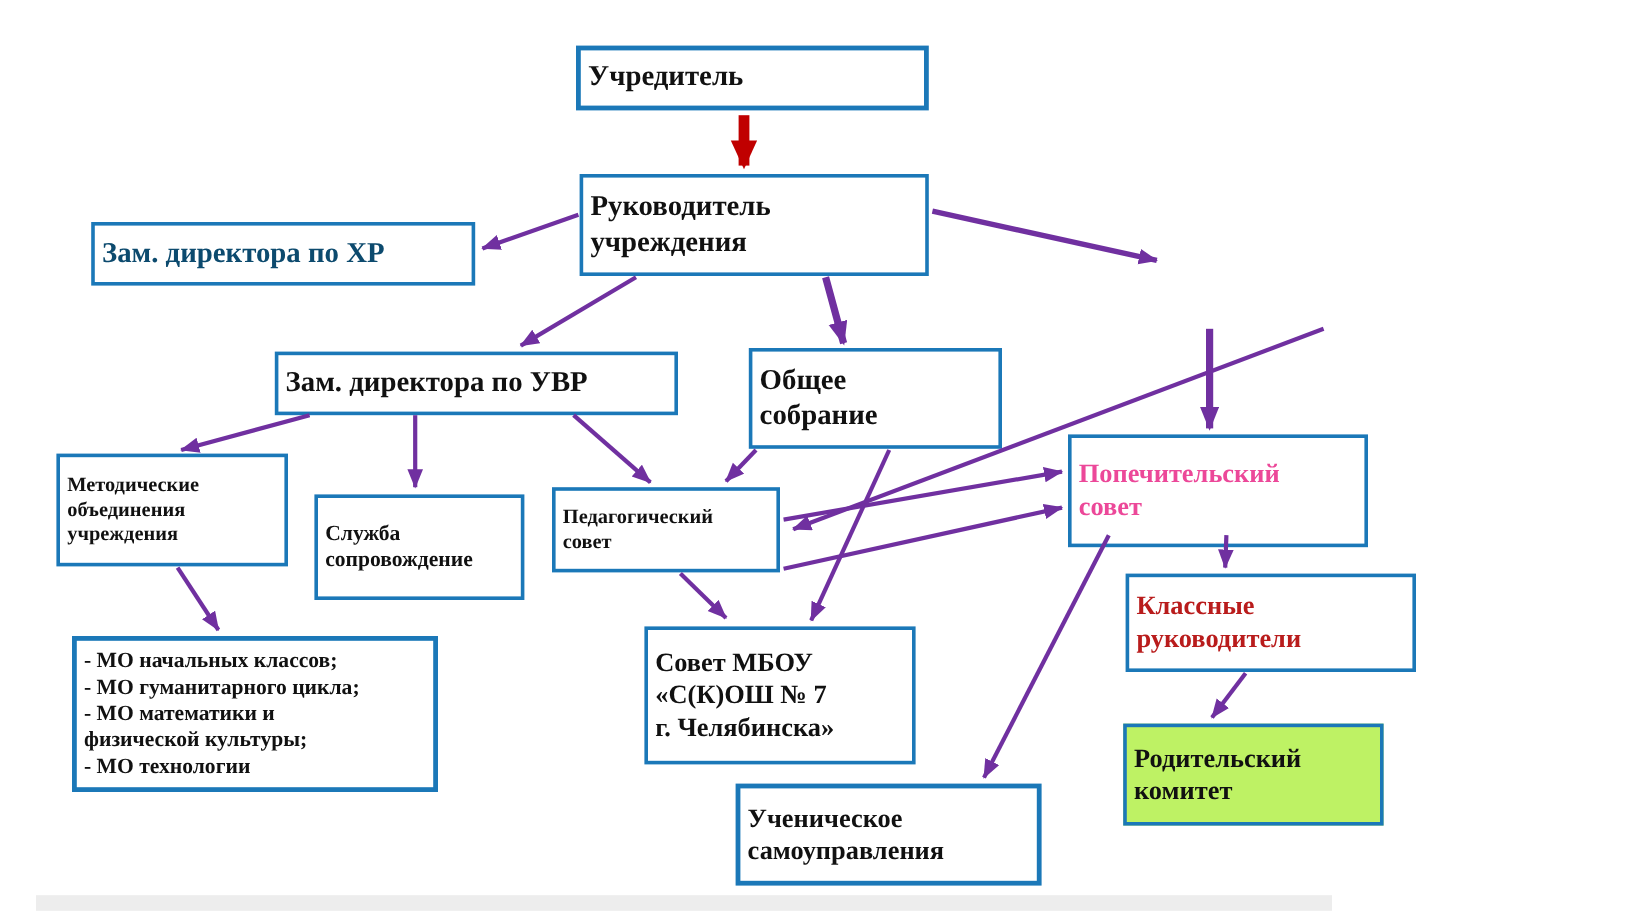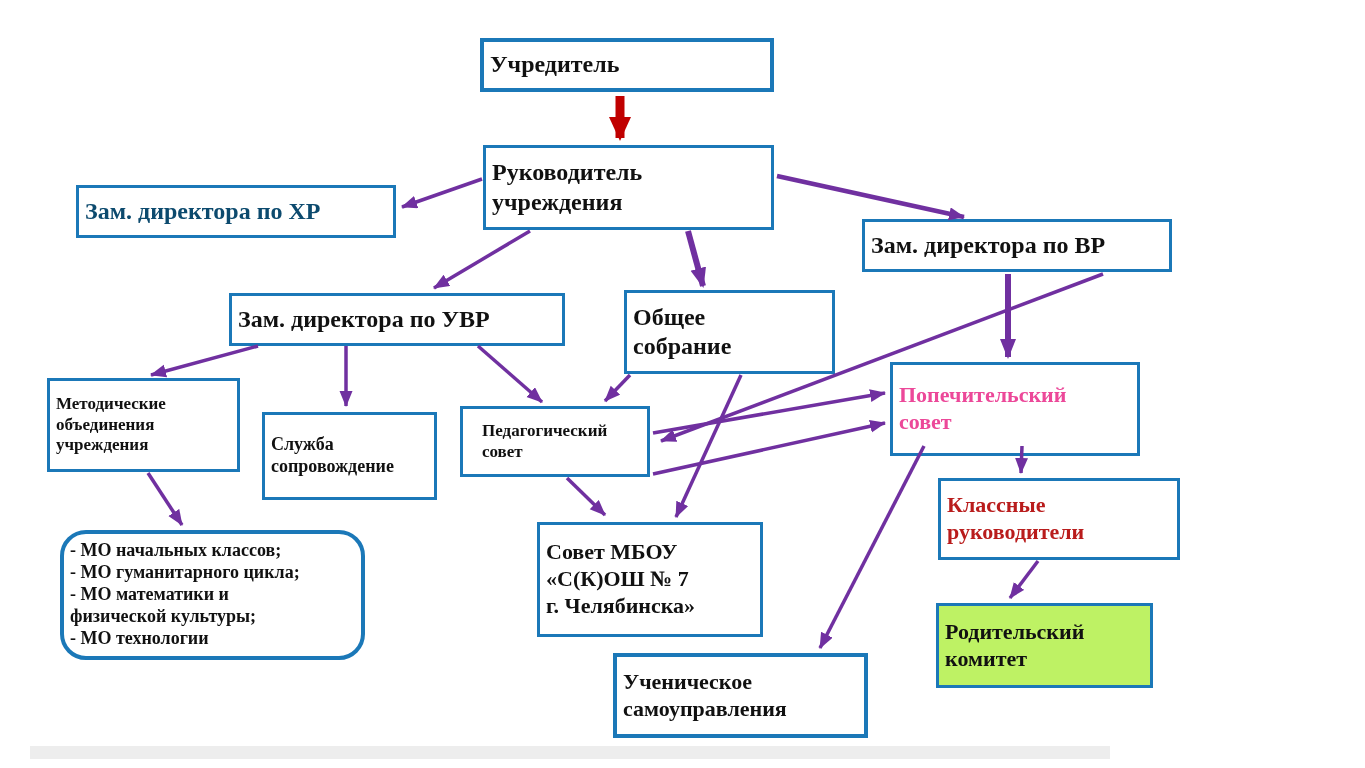--- a/index.html
+++ b/index.html
@@ -42,48 +42,45 @@
       <div class="node" style="left: 480px; top: 38px; width: 294px; height: 54px; font-size: 24px; border-width: 4px; border-color: rgb(27, 120, 184); background: rgb(255, 255, 255); color: rgb(17, 17, 17);">
         <span>Учредитель</span>
       </div>
       <div class="node" style="left: 483px; top: 145px; width: 291px; height: 85px; font-size: 24px; border-width: 3px; border-color: rgb(27, 120, 184); background: rgb(255, 255, 255); color: rgb(17, 17, 17);">
         <span>Руководитель
 учреждения</span>
       </div>
       <div class="node" style="left: 76px; top: 185px; width: 320px; height: 53px; font-size: 24px; border-width: 3px; border-color: rgb(27, 120, 184); background: rgb(255, 255, 255); color: #0c4a6e;">
         <span>Зам. директора по ХР</span>
       </div>
-      <div class="node" style="left: 862px; top: 219px; width: 310px; height: 53px; font-size: 24px; border-width: 3px; border-color: rgb(27, 120, 184); background: rgb(255, 255, 255); color: rgb(17, 17, 17);">
-        <span>Зам. директора по ВР</span>
-      </div>
       <div class="node" style="left: 229px; top: 293px; width: 336px; height: 53px; font-size: 24px; border-width: 3px; border-color: rgb(27, 120, 184); background: rgb(255, 255, 255); color: rgb(17, 17, 17);">
         <span>Зам. директора по УВР</span>
       </div>
       <div class="node" style="left: 624px; top: 290px; width: 211px; height: 84px; font-size: 24px; border-width: 3px; border-color: rgb(27, 120, 184); background: rgb(255, 255, 255); color: rgb(17, 17, 17);">
         <span>Общее
 собрание</span>
       </div>
       <div class="node" style="left: 47px; top: 378px; width: 193px; height: 94px; font-size: 17px; border-width: 3px; border-color: rgb(27, 120, 184); background: rgb(255, 255, 255); color: rgb(17, 17, 17);">
         <span>Методические
 объединения
 учреждения</span>
       </div>
       <div class="node" style="left: 262px; top: 412px; width: 175px; height: 88px; font-size: 18px; border-width: 3px; border-color: rgb(27, 120, 184); background: rgb(255, 255, 255); color: rgb(17, 17, 17);">
         <span>Служба
 сопровождение</span>
       </div>
-      <div class="node" style="left: 460px; top: 406px; width: 190px; height: 71px; font-size: 17px; border-width: 3px; border-color: rgb(27, 120, 184); background: rgb(255, 255, 255); color: rgb(17, 17, 17); padding-left: 13px;">
+      <div class="node" style="left: 460px; top: 406px; width: 190px; height: 71px; font-size: 17px; border-width: 3px; border-color: rgb(27, 120, 184); background: rgb(255, 255, 255); color: rgb(17, 17, 17);">
         <span>Педагогический
 совет</span>
       </div>
       <div class="node" style="left: 890px; top: 362px; width: 250px; height: 94px; font-size: 22px; border-width: 3px; border-color: rgb(27, 120, 184); background: rgb(255, 255, 255); color: #ec4899;">
         <span>Попечительский
 совет</span>
       </div>
-      <div class="node align-left" style="left: 60px; top: 530px; width: 305px; height: 130px; font-size: 18px; border-width: 4px; border-color: rgb(27, 120, 184); background: rgb(255, 255, 255); color: rgb(17, 17, 17); text-align: left; border-radius: 26px;">
+      <div class="node align-left" style="left: 60px; top: 530px; width: 305px; height: 130px; font-size: 18px; border-width: 4px; border-color: rgb(27, 120, 184); background: rgb(255, 255, 255); color: rgb(17, 17, 17); text-align: left;">
         <span>- МО начальных классов;
 - МО гуманитарного цикла;
 - МО математики и
 физической культуры;
 - МО технологии</span>
       </div>
       <div class="node" style="left: 537px; top: 522px; width: 226px; height: 115px; font-size: 22px; border-width: 3px; border-color: rgb(27, 120, 184); background: rgb(255, 255, 255); color: rgb(17, 17, 17);">
         <span>Совет МБОУ
 «С(К)ОШ № 7
 г. Челябинска»</span>

